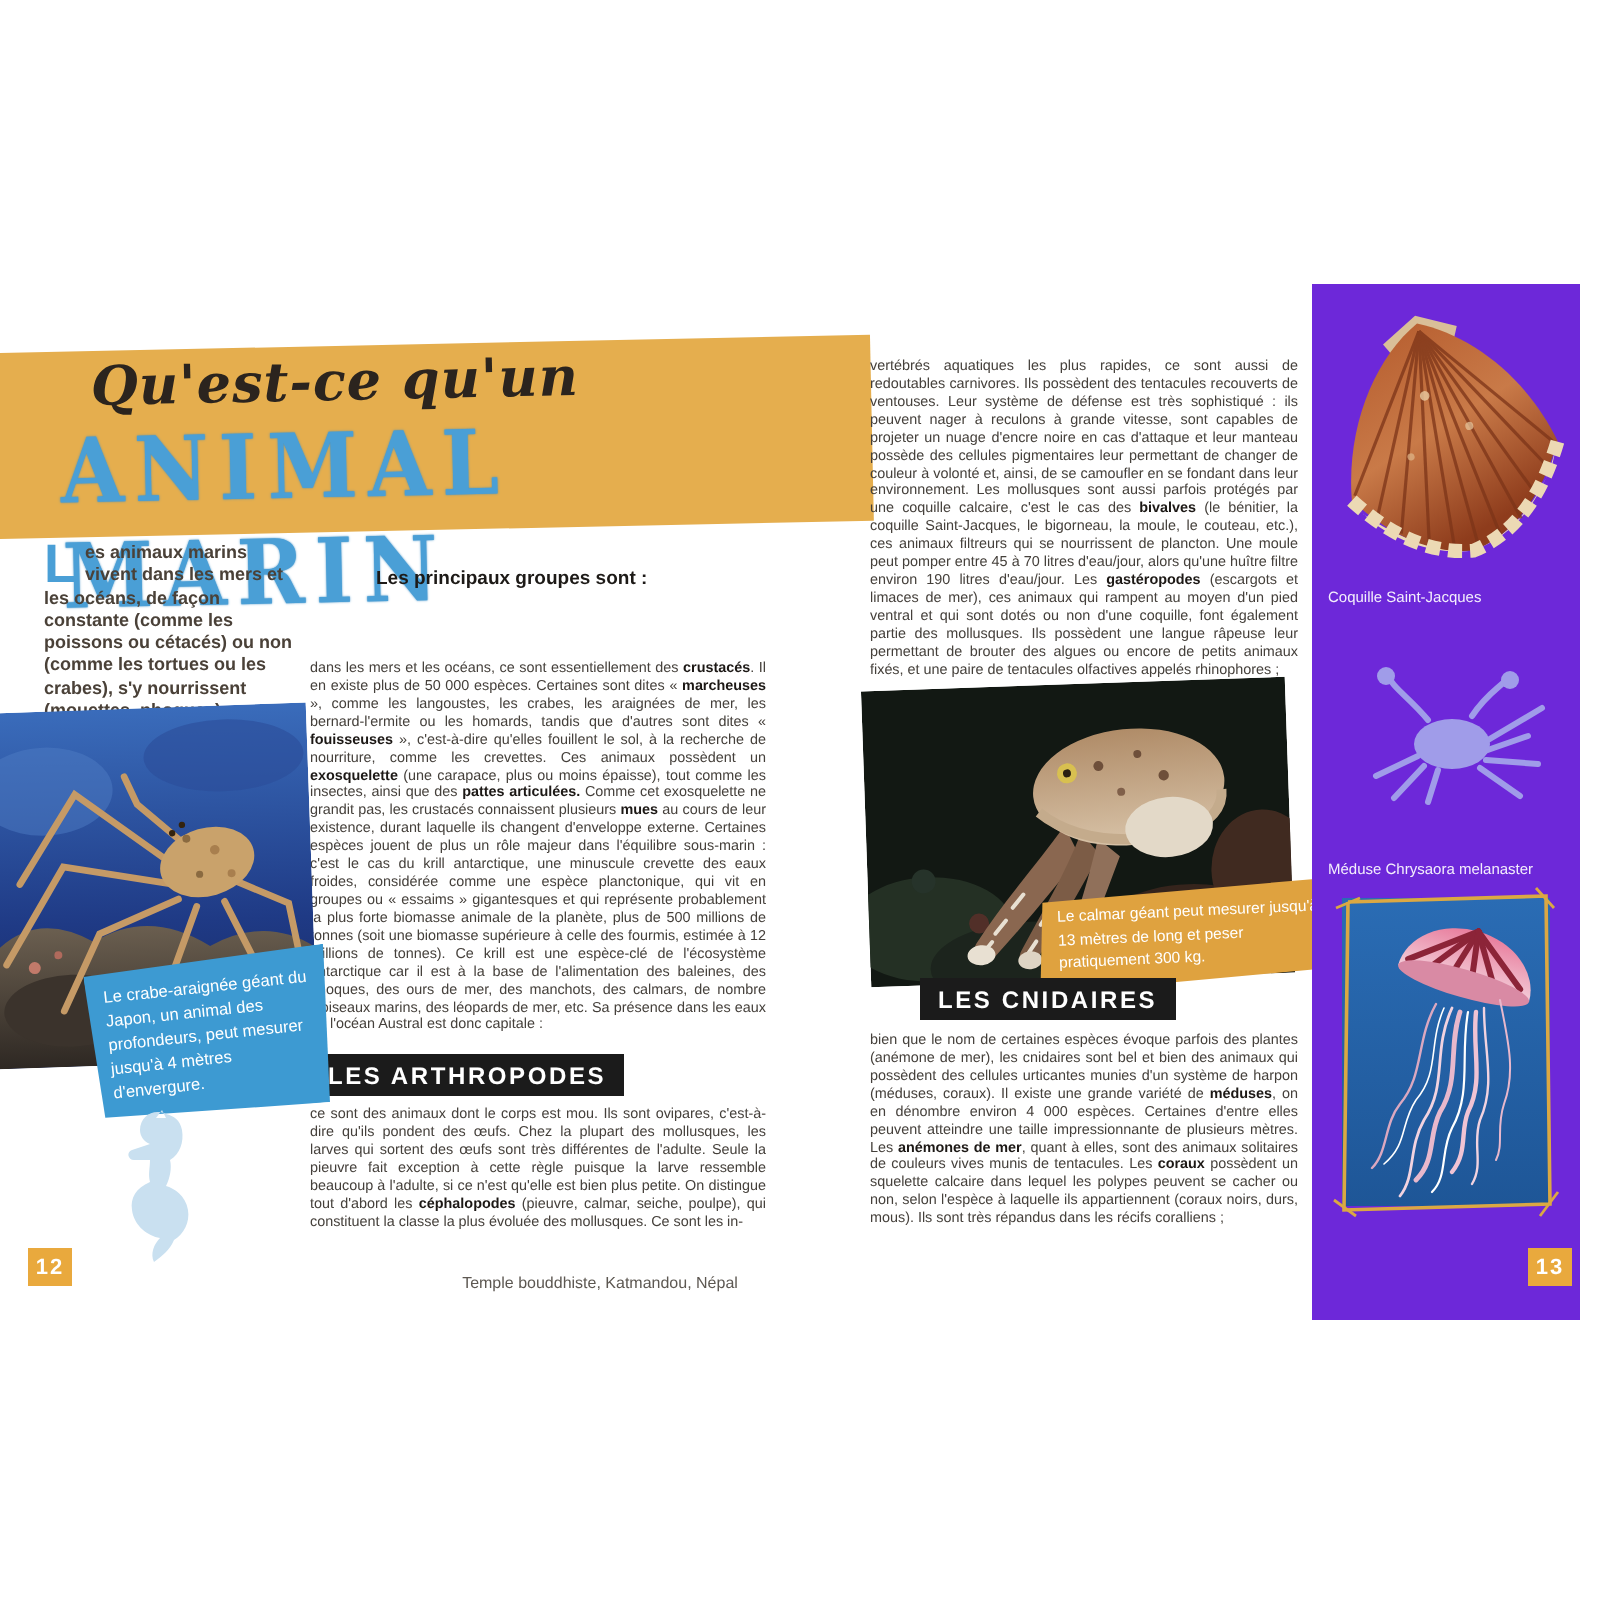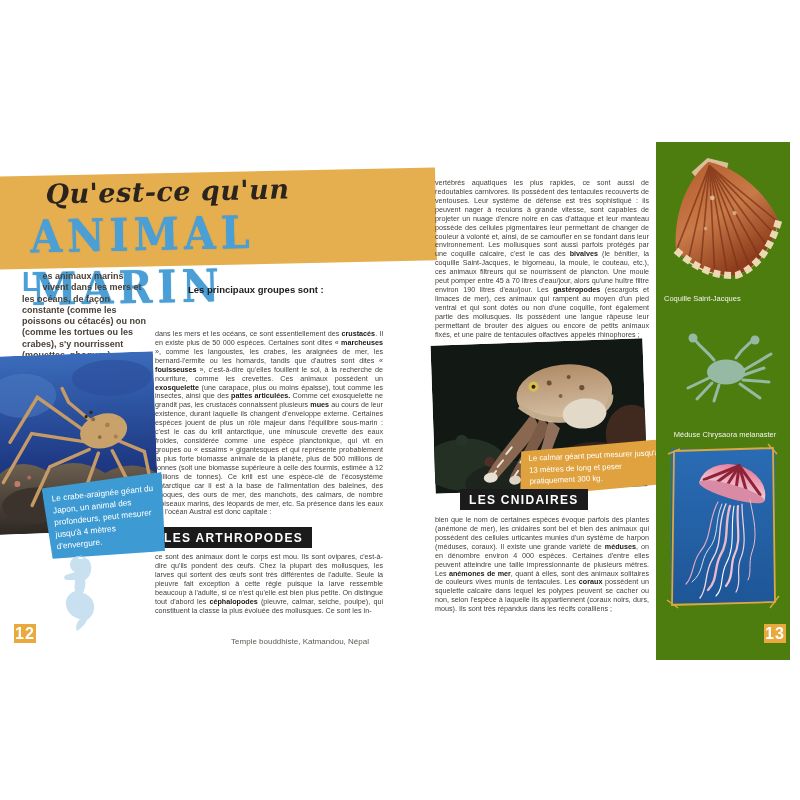--- a/index.html
+++ b/index.html
@@ -41,26 +41,26 @@
         padding:9px 8px 10px 9px;transform:rotate(-6deg);
         clip-path:polygon(0 5%,100% 0,96% 100%,3% 95%);}
   .squid-photo{position:absolute;left:433px;top:342px;width:212px;height:148px;
         transform:rotate(-2deg);overflow:hidden;}
   .caption-orange{position:absolute;left:519px;top:442px;width:132px;
         background:#dfa23f;color:#ffffff;font-size:7.8px;line-height:1.5;
         padding:8px 8px 9px 10px;transform:rotate(-2.5deg);
         clip-path:polygon(2% 12%,97% 0,100% 86%,0 100%);}
   .seahorse{position:absolute;left:53px;top:553px;width:56px;height:80px;}
   .pagenum{position:absolute;width:22px;height:19px;background:#e9a93d;
-        color:#ffffff;font-weight:bold;font-size:16px;display:flex;
+        color:#ffffff;font-weight:bold;font-size:11px;display:flex;
         align-items:center;justify-content:center;letter-spacing:1px;}
 
   
   .sidebar{position:absolute;left:656px;top:142px;width:134px;height:518px;
-        background:#4d7c0f;}
+        background:#6d28d9;}
   .shell{position:absolute;left:4px;top:8px;width:126px;height:142px;}
   .side-cap{position:absolute;left:8px;width:122px;font-size:7.5px;
         color:rgba(255,255,255,0.92);}
   .crab-sil{position:absolute;left:18px;top:188px;width:100px;height:78px;opacity:0.65;}
   .jelly{position:absolute;left:8px;top:300px;width:118px;height:170px;}
   .pg13{left:108px;top:482px;position:absolute;}
 </style>
 </head>
 <body>
 
@@ -236,21 +236,21 @@
             <path d="M69,50 L95,52"></path>
             <path d="M66,54 L86,68"></path>
           <path d="M70,40 L97,24"></path>
         </g>
         <circle cx="19" cy="8" r="4.5" fill="#bcdaf2"></circle>
         <circle cx="81" cy="10" r="4.5" fill="#bcdaf2"></circle>
         <ellipse cx="52" cy="42" rx="19" ry="12.5" fill="#bcdaf2"></ellipse>
       </svg>
     </div>
 
-    <div class="side-cap" style="top:288px;text-align:center;">Méduse Chrysaora melanaster</div>
+    <div class="side-cap" style="top:288px;">Méduse Chrysaora melanaster</div>
 
     <div class="jelly">
       <svg width="118" height="170" viewBox="0 0 118 170">
         <defs>
           <linearGradient id="jbg" x1="0" y1="0" x2="0" y2="1">
             <stop offset="0" stop-color="#2a6cb4"></stop>
               <stop offset="1" stop-color="#1e5697"></stop>
           </linearGradient>
           <linearGradient id="bell" x1="0" y1="0" x2="0" y2="1">
             <stop offset="0" stop-color="#e87c9c"></stop>

